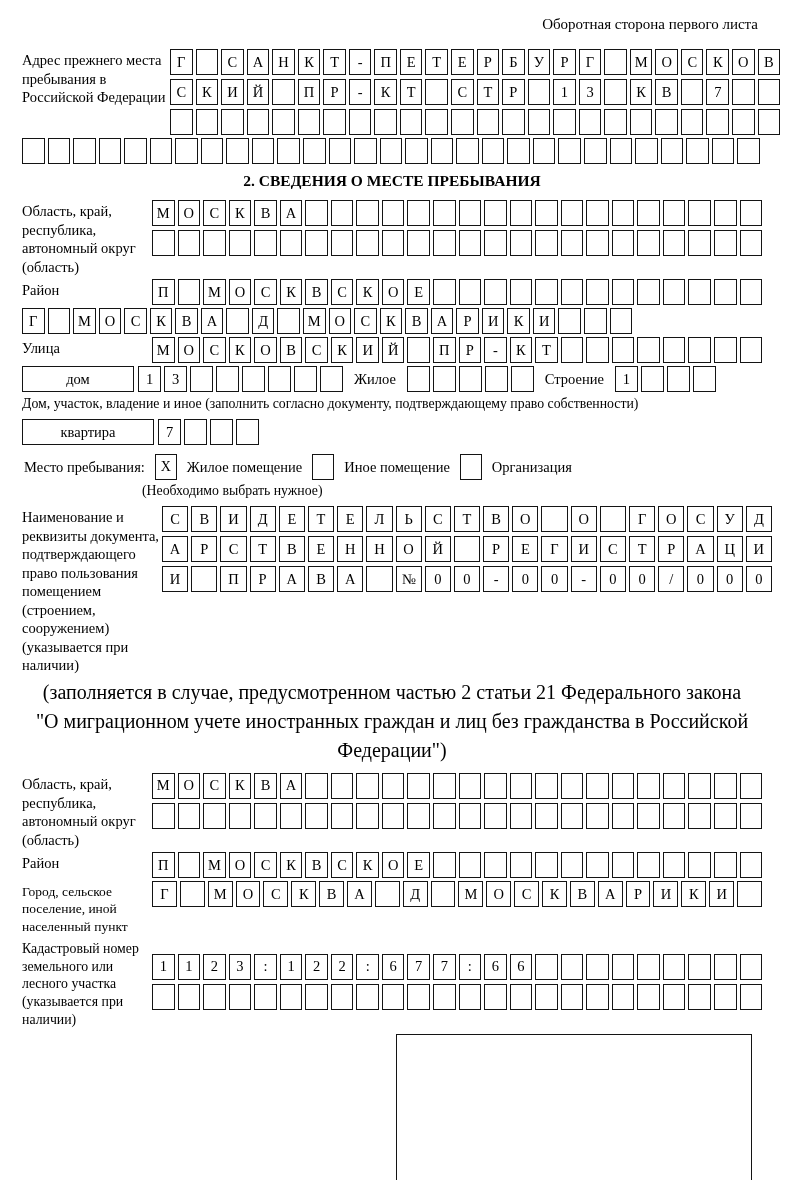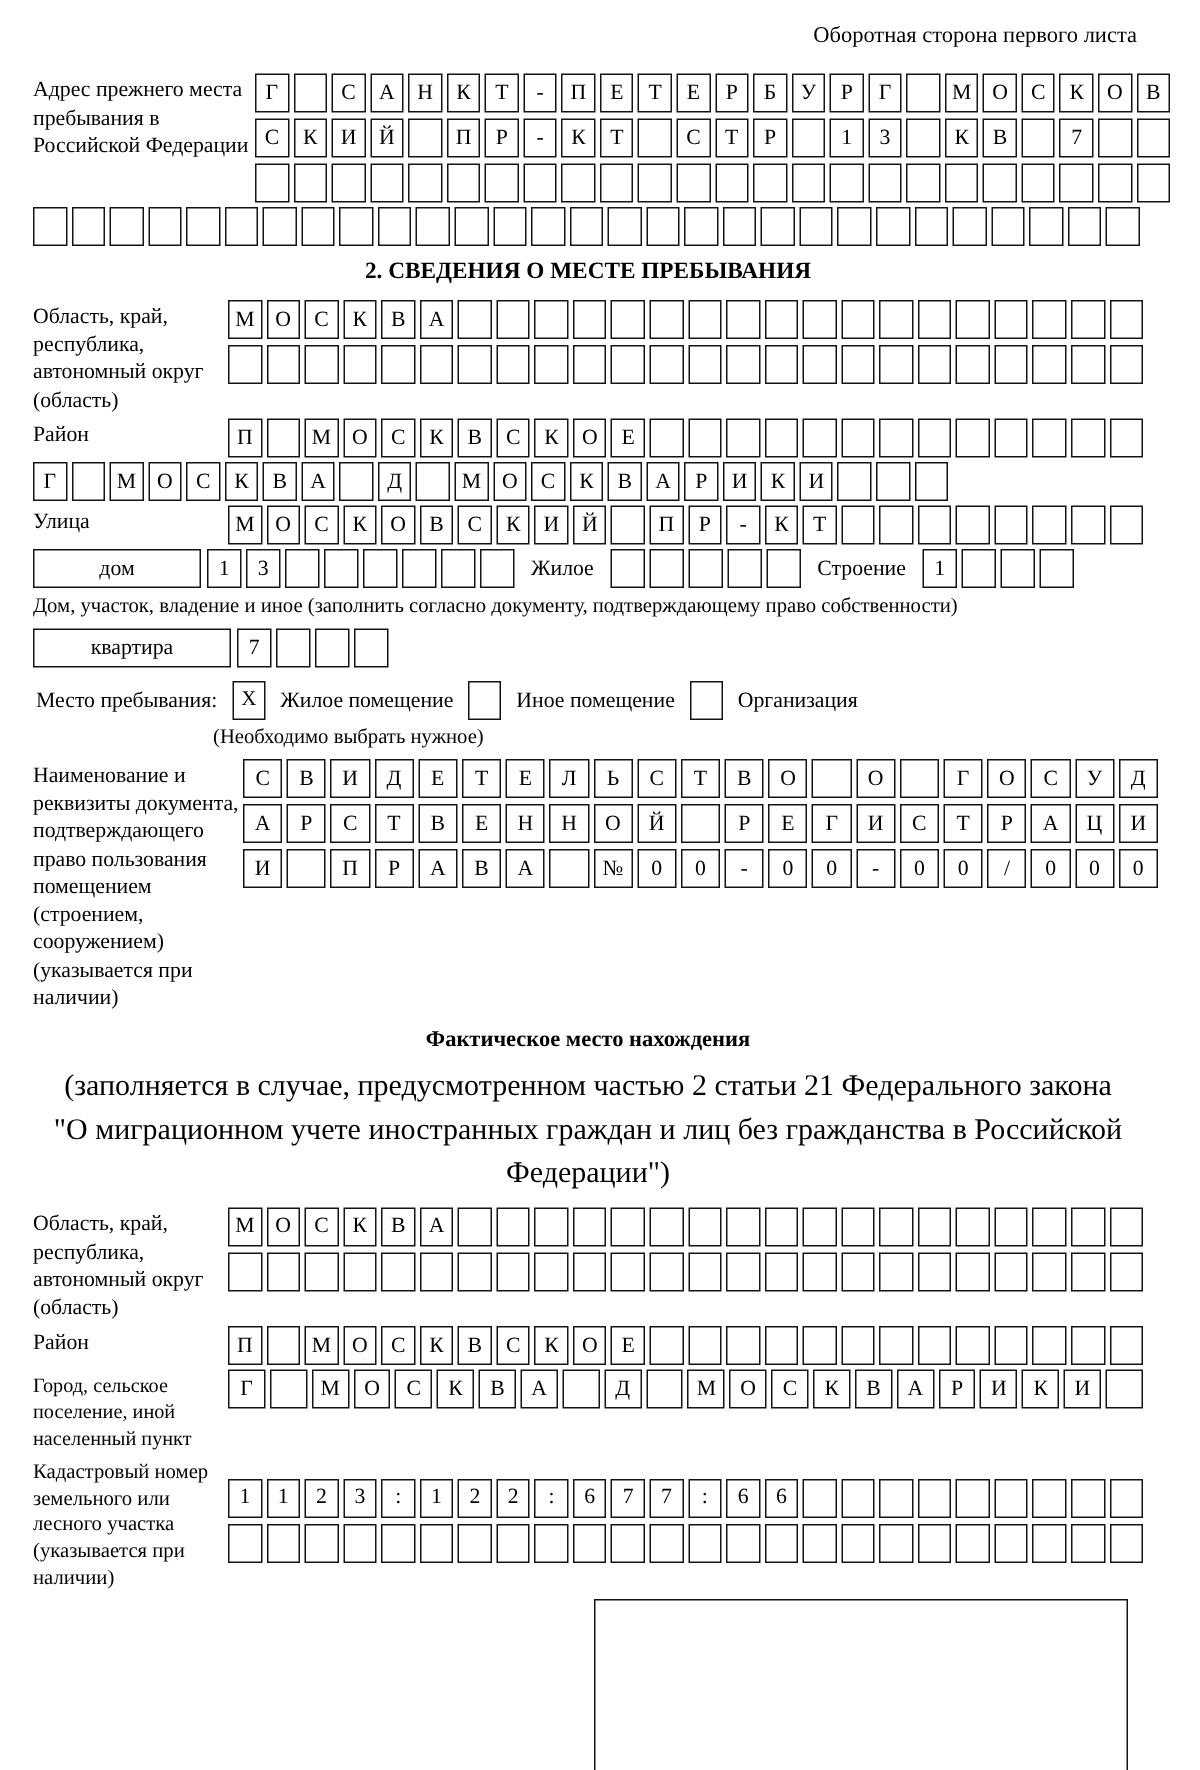--- a/index.html
+++ b/index.html
@@ -444,21 +444,20 @@
           <span class="cell">0</span>
           <span class="cell">0</span>
           <span class="cell">/</span>
           <span class="cell">0</span>
           <span class="cell">0</span>
           <span class="cell">0</span>
         </div>
     </div>
   </div>
 
-  <div class="fact-title">Фактическое место нахождения</div>
   <div class="fact-cap">
     <span>(заполняется в случае, предусмотренном частью 2 статьи 21 Федерального закона</span><br>
     <span>"О миграционном учете иностранных граждан и лиц без гражданства в Российской Федерации")</span>
   </div>
 
   <div class="field">
     <div class="flabel w130">Область, край, республика, автономный округ (область)</div>
     <div class="rows">
       <div class="cells w24c">
           <span class="cell">М</span>

